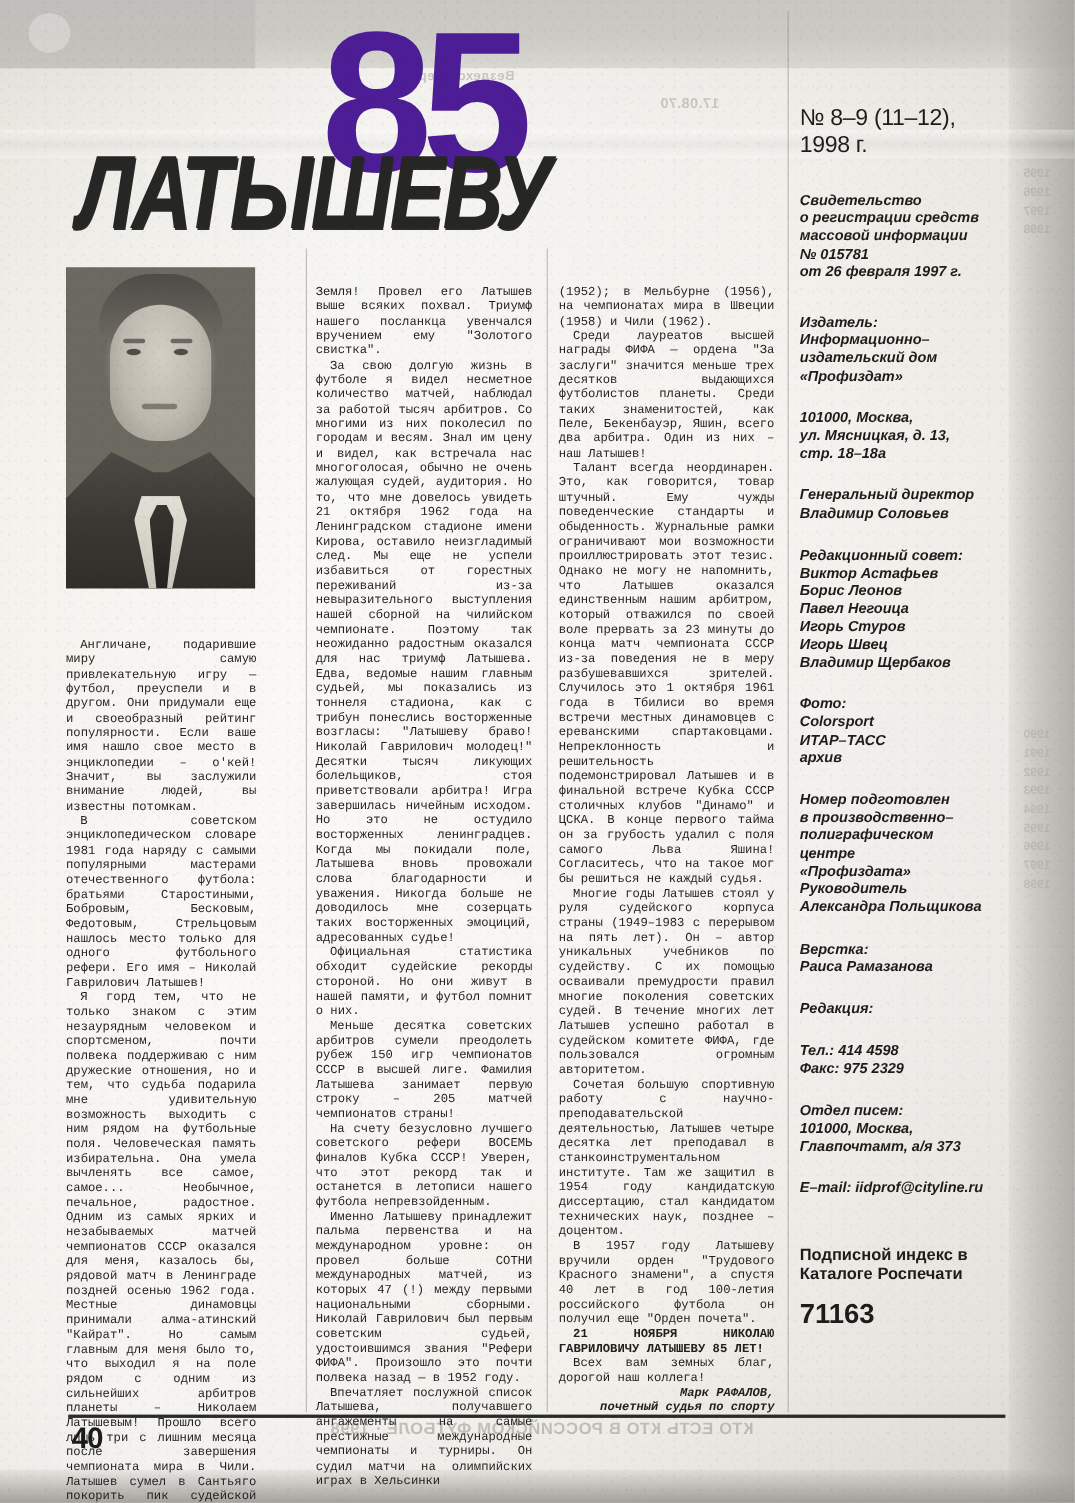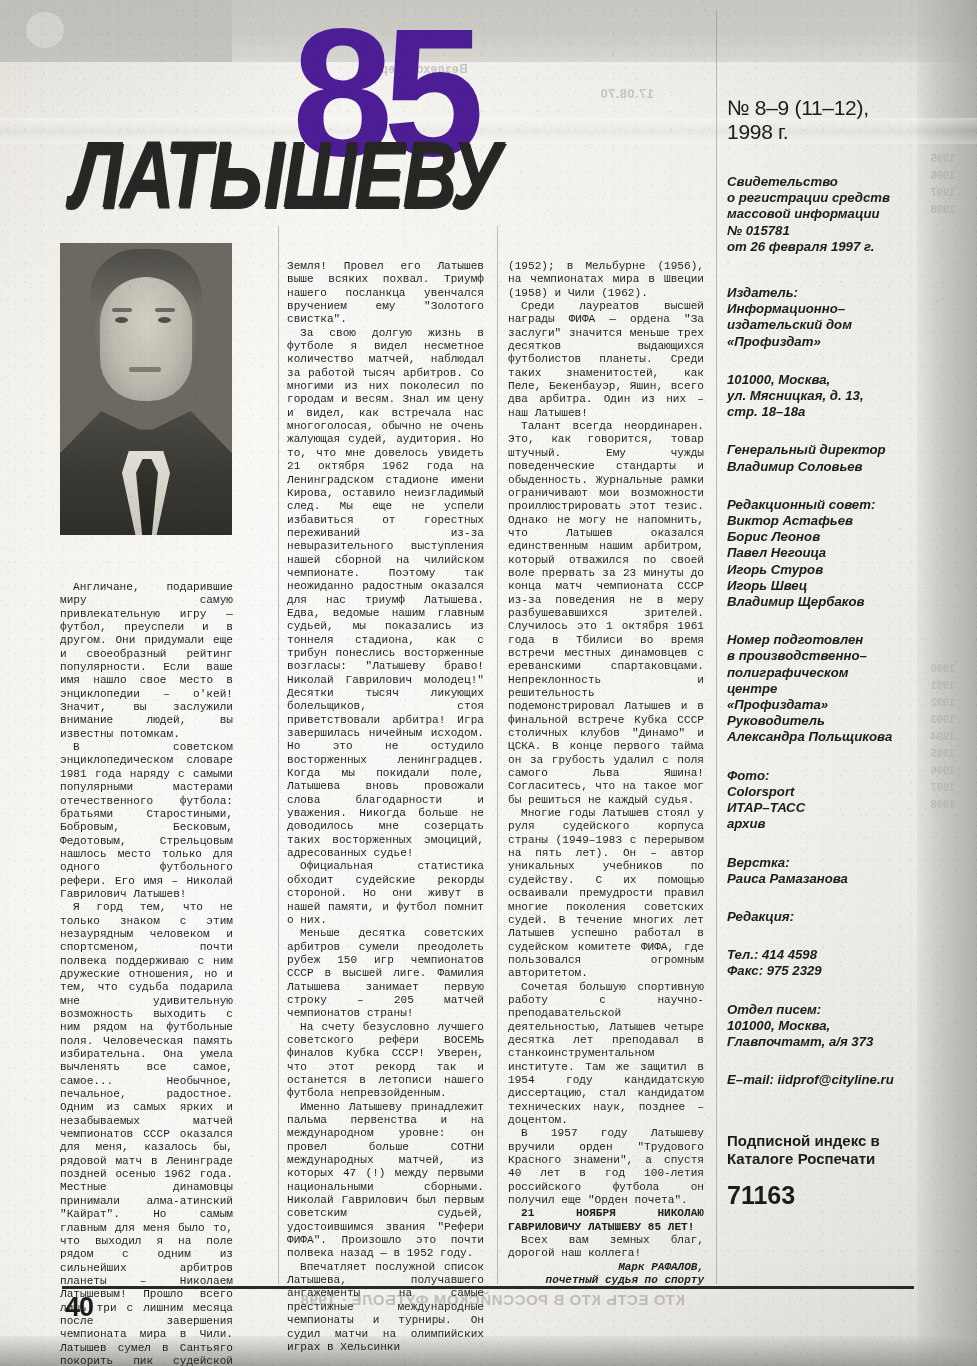--- a/index.html
+++ b/index.html
@@ -345,37 +345,37 @@
       <span class="ln">Редакционный совет:</span>
       <span class="ln">Виктор Астафьев</span>
       <span class="ln">Борис Леонов</span>
       <span class="ln">Павел Негоица</span>
       <span class="ln">Игорь Стуров</span>
       <span class="ln">Игорь Швец</span>
       <span class="ln">Владимир Щербаков</span>
     </div>
 
     <div class="sb-block">
+      <span class="ln">Фото:</span>
+      <span class="ln">Colorsport</span>
+      <span class="ln">ИТАР–ТАСС</span>
+      <span class="ln">архив</span>
+    </div>
+
+    <div class="sb-block">
       <span class="ln">Номер подготовлен</span>
       <span class="ln">в производственно–</span>
       <span class="ln">полиграфическом</span>
       <span class="ln">центре</span>
       <span class="ln">«Профиздата»</span>
       <span class="ln">Руководитель</span>
       <span class="ln">Александра Польщикова</span>
     </div>
 
     <div class="sb-block">
-      <span class="ln">Фото:</span>
-      <span class="ln">Colorsport</span>
-      <span class="ln">ИТАР–ТАСС</span>
-      <span class="ln">архив</span>
-    </div>
-
-    <div class="sb-block">
       <span class="ln">Верстка:</span>
       <span class="ln">Раиса Рамазанова</span>
     </div>
 
     <div class="sb-block">
       <span class="ln">Редакция:</span>
     </div>
 
     <div class="sb-block">
       <span class="ln">Тел.: 414 4598</span>

